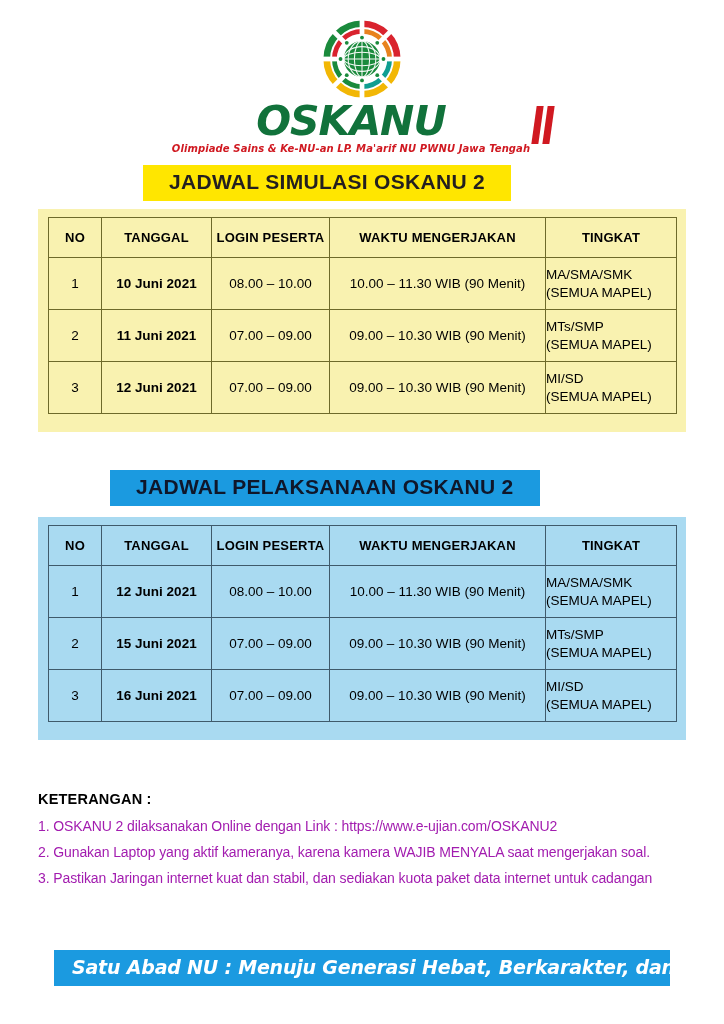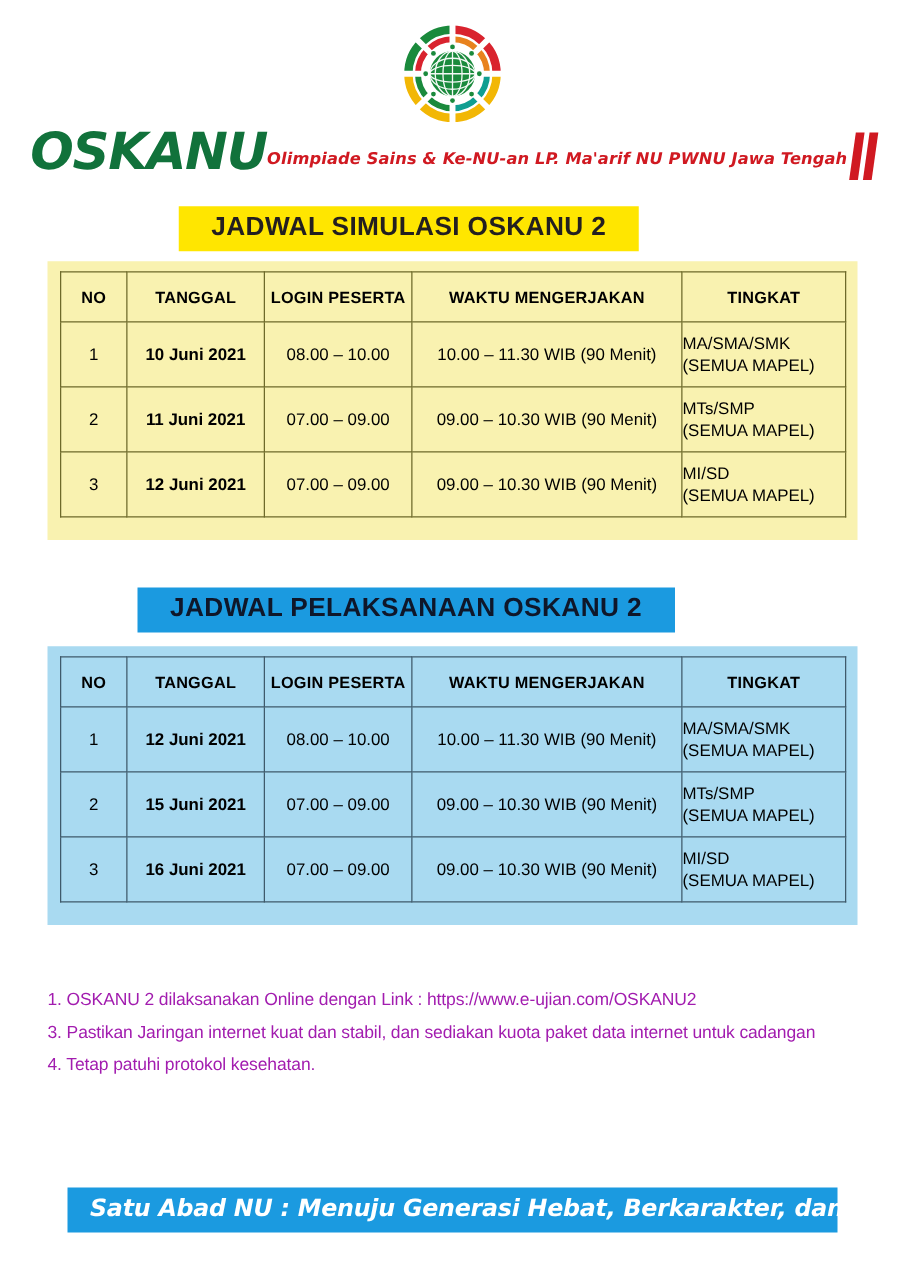--- a/index.html
+++ b/index.html
@@ -15,38 +15,38 @@
   
   .logo-block {
     position: absolute; top: 18px; left: 0; width: 724px;
     display: flex; flex-direction: column; align-items: center;
   }
   .logo-mark { width: 96px; height: 82px; display:block; }
   .wordmark-row {
     display: flex; align-items: flex-start; justify-content: center;
     margin-top: 2px;
   }
-  .wordmark-col { display:flex; flex-direction: row; align-items: center; }
+  .wordmark-col { display:flex; flex-direction: column; align-items: center; }
   .wordmark {
     font-family: "DejaVu Sans", sans-serif;
     font-size: 41px;
     font-weight: 700;
     font-style: italic;
     letter-spacing: -1px;
     color: #11723b;
     line-height: 0.96;
   }
   .wordmark-sub {
     font-family: "DejaVu Sans", sans-serif;
-    font-size: 13px;
+    font-size: 10px;
     font-weight: 700;
     font-style: italic;
     color: #d01921;
     letter-spacing: 0.1px;
-    margin-top: 12px;
+    margin-top: 2px;
     white-space: nowrap;
   }
   .red-bars { display:flex; gap:4px; margin-left: 4px; margin-top: 4px; }
   .red-bar { width: 7px; height: 38px; background: #d01921; transform: skewX(-8deg); }
 
   
   .banner {
     position: absolute;
     text-align: center;
     font-family: "Liberation Sans", sans-serif;
@@ -298,20 +298,21 @@
           <td class="c-tingkat">
             <span class="tk-line">MI/SD</span>
             <span class="tk-line">(SEMUA MAPEL)</span>
           </td>
         </tr>
       </tbody>
     </table>
   </div>
 
   <div class="notes" style="top:791px;">
+    <div class="notes-title">KETERANGAN :</div>
     <div class="note-item">1. OSKANU 2 dilaksanakan Online dengan Link : https://www.e-ujian.com/OSKANU2</div>
+    <div class="note-item">2. Gunakan Laptop yang aktif kameranya, karena kamera WAJIB MENYALA saat mengerjakan soal.</div>
     <div class="note-item">3. Pastikan Jaringan internet kuat dan stabil, dan sediakan kuota paket data internet untuk cadangan</div>
-    <div class="note-item">4. Tetap patuhi protokol kesehatan.</div>
   </div>
 
   <div class="footer-banner" style="top:950px; left:54px; width:616px;">Satu Abad NU : Menuju Generasi Hebat, Berkarakter, dan Kompetitif</div>
 
 </div>
 
 </body></html>

